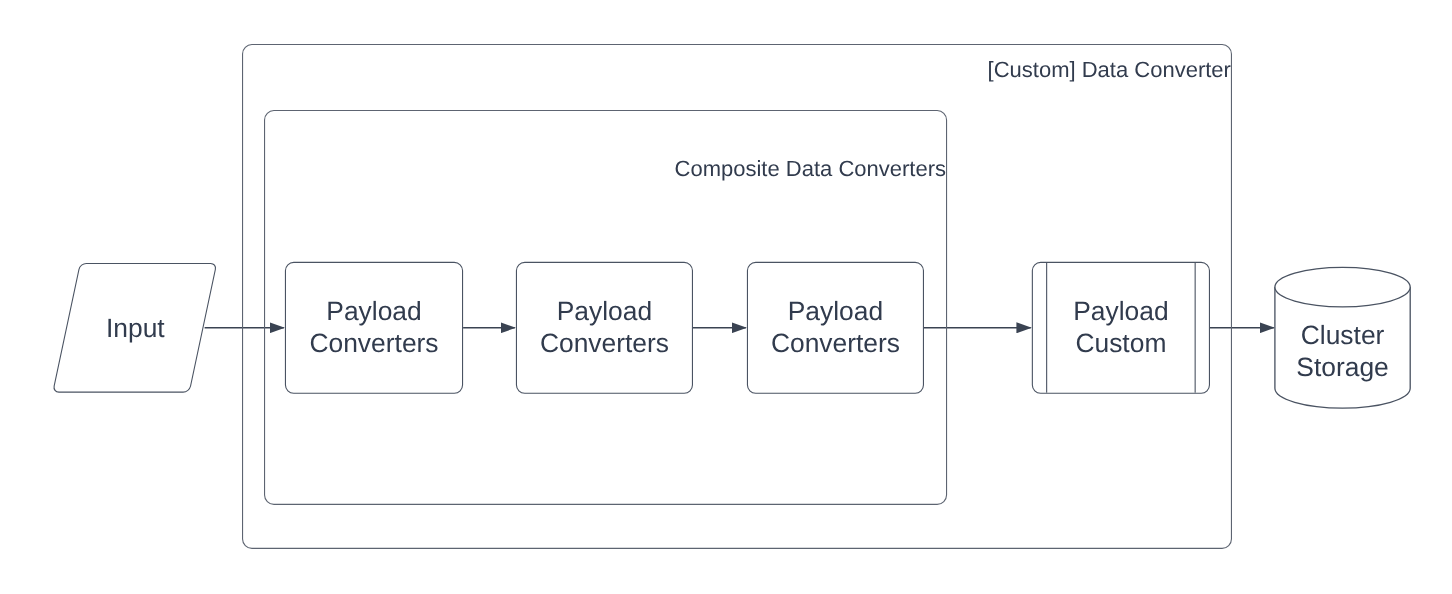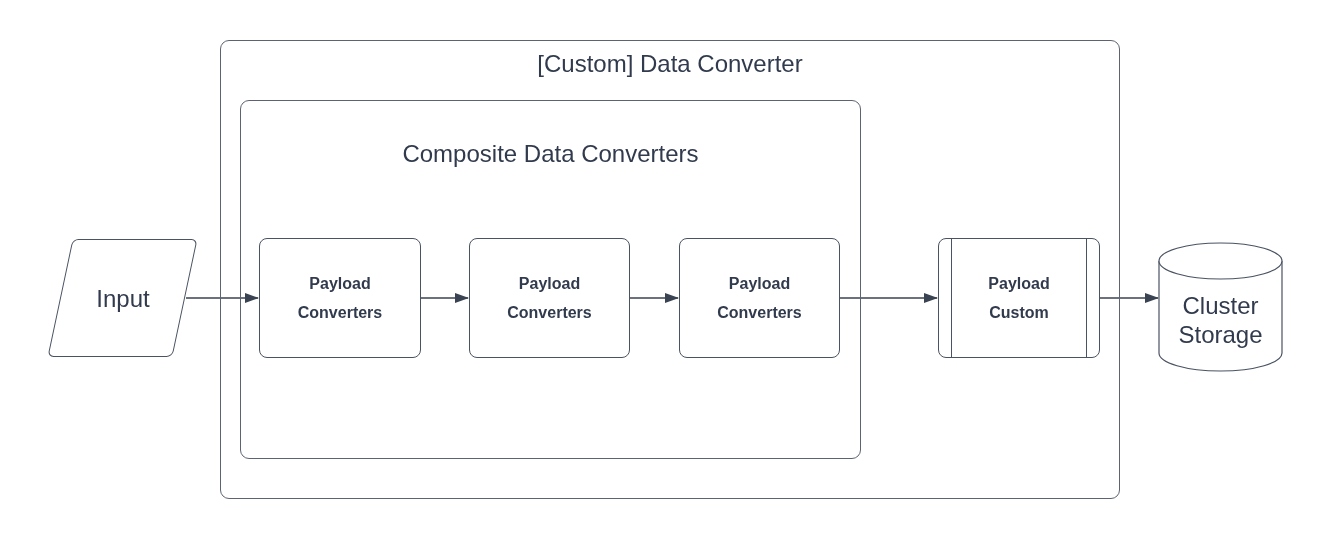--- a/index.html
+++ b/index.html
@@ -26,45 +26,44 @@
     position: absolute;
     border: 1px solid #5d6471;
     border-radius: 9px;
     background: transparent;
     box-sizing: border-box;
   }
   .group-box .group-label {
     position: absolute;
     left: 0;
     width: 100%;
-    text-align: center;
-    font-size: 24px;
+    text-align: right;
+    font-size: 20px;
     line-height: 24px;
     color: #313b4d;
     white-space: nowrap;
   }
   .outer-group { left: 220px; top: 40px; width: 900px; height: 459px; }
   .outer-group .group-label { top: 11px; }
   .inner-group { left: 240px; top: 100px; width: 621px; height: 359px; border-color: #5d6471; }
   .inner-group .group-label { top: 41px; }
 
   .node-box {
     position: absolute;
     border: 1px solid #4a5362;
     border-radius: 8px;
     background: #ffffff;
     box-sizing: border-box;
     display: flex;
     align-items: center;
     justify-content: center;
     text-align: center;
-    font-size: 16px;
+    font-size: 24px;
     line-height: 29px;
     color: #313b4d;
-    font-weight: bold;
   }
   .node-box .node-label { max-width: 124px; }
   .payload-1 { left: 259px; top: 238px; width: 162px; height: 120px; }
   .payload-2 { left: 469px; top: 238px; width: 161px; height: 120px; }
   .payload-3 { left: 679px; top: 238px; width: 161px; height: 120px; }
 
   .codec-box { left: 938px; top: 238px; width: 162px; height: 120px; }
   .codec-box .side-rails {
     position: absolute;
     left: 12px; right: 12px; top: 0; bottom: 0;

